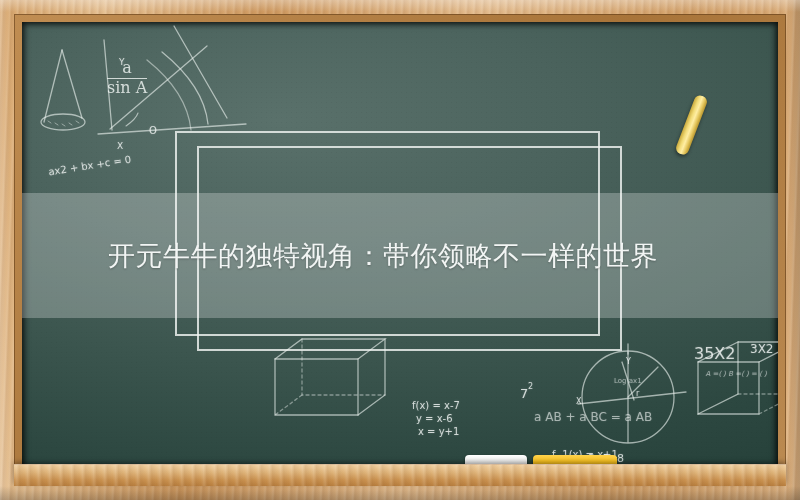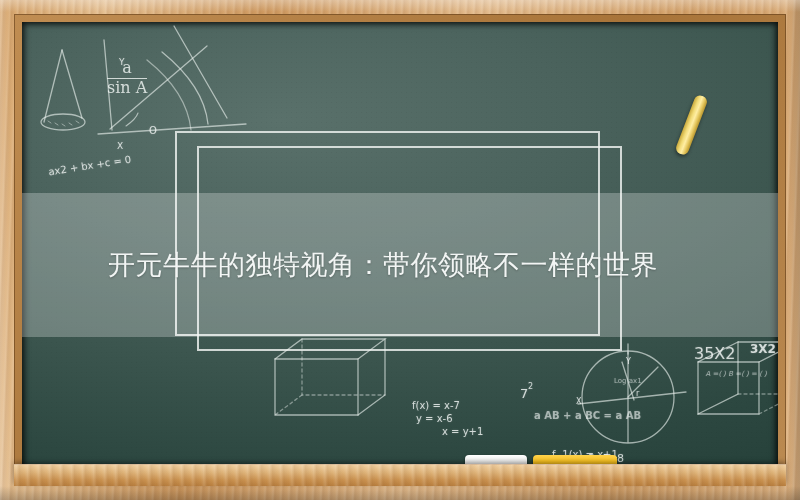--- a/index.html
+++ b/index.html
@@ -91,21 +91,21 @@
   .orn-rect {
     position:absolute;
     border:2px solid rgba(240,244,242,.82);
   }
   #orn-rect-outer { left:153px; top:109px; width:425px; height:205px; }
   #orn-rect-inner { left:175px; top:124px; width:425px; height:205px; }
 
   
   #band {
     position:absolute;
-    left:0; right:0; top:171px; height:144px;
+    left:0; right:0; top:171px; height:125px;
     background:rgba(255,255,255,.26);
     display:flex; align-items:center;
   }
   #title {
     color:#f2f5f4;
     font-size:27px;
     letter-spacing:.5px;
     font-family:"DejaVu Sans","Liberation Sans",sans-serif;
     white-space:nowrap;
     padding-left:86px;
@@ -215,44 +215,44 @@
       </div>
 
       <div class="chalk-text" style="left:26px;top:138px;font-size:10px;transform:rotate(-9deg);">ax2 + bx +c = 0</div>
 
       <div class="chalk-text" style="left:97px;top:35px;font-size:9px;">Y</div>
       <div class="chalk-text" style="left:95px;top:119px;font-size:9px;">X</div>
       <div class="chalk-text" style="left:127px;top:103px;font-size:10px;">O</div>
 
       <div class="chalk-text" style="left:390px;top:378px;font-size:10px;">f(x) = x-7</div>
       <div class="chalk-text" style="left:394px;top:391px;font-size:10px;">y = x-6</div>
-      <div class="chalk-text" style="left:420px;top:404px;font-size:10px;">x = y+1</div>
+      <div class="chalk-text" style="left:396px;top:404px;font-size:10px;">x = y+1</div>
 
       <div class="chalk-text" style="left:498px;top:364px;font-size:13px;">7</div>
       <div class="chalk-text" style="left:506px;top:360px;font-size:8px;">2</div>
 
-      <div class="chalk-text" style="left:512px;top:388px;font-size:10px;opacity:.75;font-weight:bold;">a AB + a BC = a AB</div>
+      <div class="chalk-text" style="left:512px;top:388px;font-size:12px;opacity:.75;">a AB + a BC = a AB</div>
 
       <div class="frac" style="left:386px;top:441px;font-size:11px;">
         <span class="num">a</span>
 
       </div>
 
       <div class="chalk-text" style="left:440px;top:444px;font-size:8px;">2</div>
 
       <div class="frac" style="left:469px;top:441px;font-size:11px;">
         <span class="num">a</span>
 
       </div>
 
       <div class="chalk-text" style="left:592px;top:355px;font-size:7px;opacity:.7;">Log ax1</div>
       <div class="chalk-text" style="left:530px;top:427px;font-size:10px;">f -1(x) = x+1</div>
 
       <div class="chalk-text" style="left:672px;top:322px;font-size:16px;">35X2</div>
-      <div class="chalk-text" style="left:728px;top:320px;font-size:12px;font-weight:bold;">3X2</div>
+      <div class="chalk-text" style="left:728px;top:320px;font-size:12px;">3X2</div>
       <div class="chalk-text" style="left:684px;top:348px;font-size:7px;opacity:.72;font-style:italic;">A =( ) B =( ) = ( )</div>
 
       <div class="chalk-text" style="left:604px;top:335px;font-size:8px;">Y</div>
       <div class="chalk-text" style="left:554px;top:375px;font-size:8px;">X</div>
       <div class="chalk-text" style="left:614px;top:367px;font-size:8px;">r</div>
 
       <div class="chalk-text" style="left:566px;top:430px;font-size:11px;letter-spacing:2px;">3 5 8</div>
       <div class="chalk-text" style="left:566px;top:443px;font-size:11px;letter-spacing:2px;">2 7 9</div>
 
     </div>

